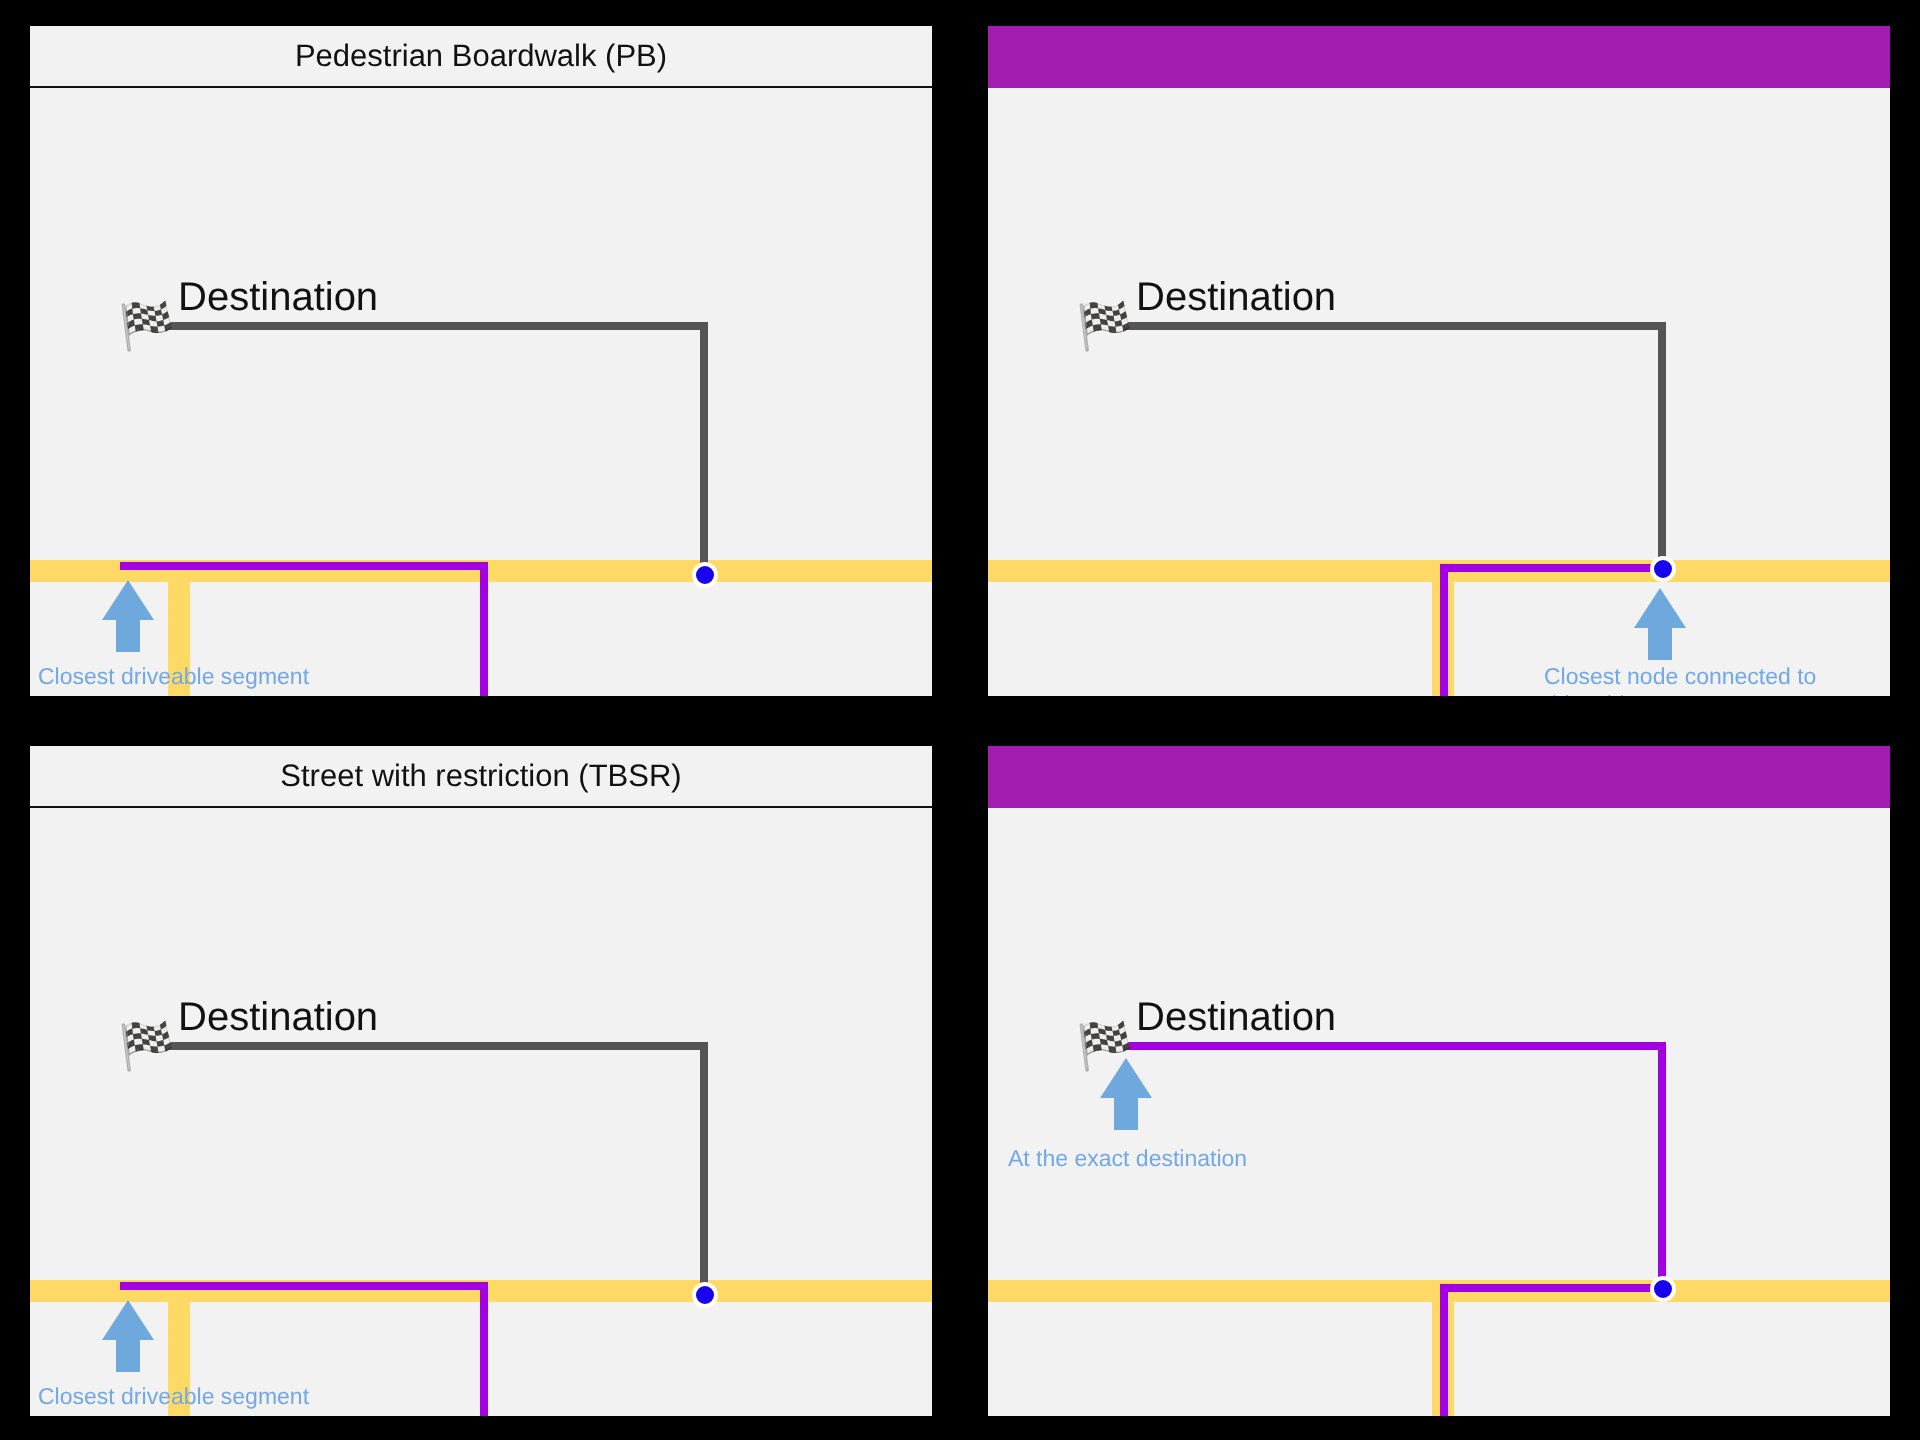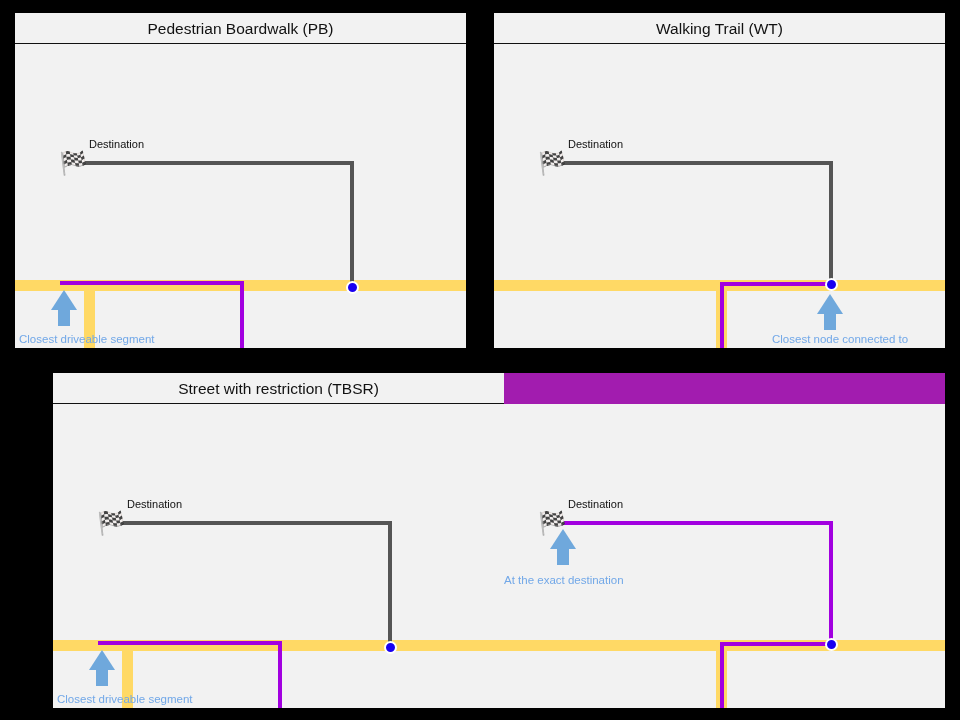--- a/index.html
+++ b/index.html
@@ -106,21 +106,21 @@
   .flag-icon {
     position: absolute;
     font-size: 23px;
     line-height: 1;
     z-index: 25;
     color: #111;
   }
 
   .dest-label {
     position: absolute;
-    font-size: 11px;
+    font-size: 20px;
     color: #111111;
     white-space: nowrap;
     z-index: 25;
   }
 
   .callout-text {
     position: absolute;
     font-size: 11.5px;
     line-height: 14px;
     color: #72a8e8;
@@ -179,21 +179,20 @@
 
       <div class="up-arrow" style="left:36px; top:246px;">
         <div class="head"></div>
         <div class="shaft"></div>
       </div>
       <span class="callout-text" style="left:4px; top:288px; width:200px;">Closest driveable segment</span>
     </div>
   </div>
 
   <div class="panel" style="left:494px; top:13px; width:451px; height:335px;">
-    <div class="panel-title">Walking Trail (WT)</div>
     <div class="canvas">
 
       <div class="road-h" style="left:0px; top:236px; width:451px;"></div>
       <div class="road-v" style="left:222px; top:236px; height:68px;"></div>
 
       <div class="walk-h" style="left:53px; top:117px; width:286px;"></div>
       <div class="walk-v" style="left:335px; top:117px; height:126px;"></div>
 
       <div class="route-h" style="left:226px; top:238px; width:113px;"></div>
       <div class="route-v" style="left:226px; top:238px; height:66px;"></div>
@@ -204,21 +203,21 @@
       <span class="dest-label" style="left:74px; top:94px;">Destination</span>
 
       <div class="up-arrow" style="left:323px; top:250px;">
         <div class="head"></div>
         <div class="shaft"></div>
       </div>
       <span class="callout-text" style="left:278px; top:288px; width:164px;">Closest node connected to driveable</span>
     </div>
   </div>
 
-  <div class="panel" style="left:15px; top:373px; width:451px; height:335px;margin-left:38px;">
+  <div class="panel" style="left:15px; top:373px; width:451px; height:335px;">
     <div class="panel-title">Street with restriction (TBSR)</div>
     <div class="canvas">
 
       <div class="road-h" style="left:0px; top:236px; width:451px;"></div>
       <div class="road-v" style="left:69px; top:236px; height:68px;"></div>
 
       <div class="walk-h" style="left:53px; top:117px; width:286px;"></div>
       <div class="walk-v" style="left:335px; top:117px; height:126px;"></div>
 
       <div class="route-h" style="left:45px; top:237px; width:184px;"></div>

